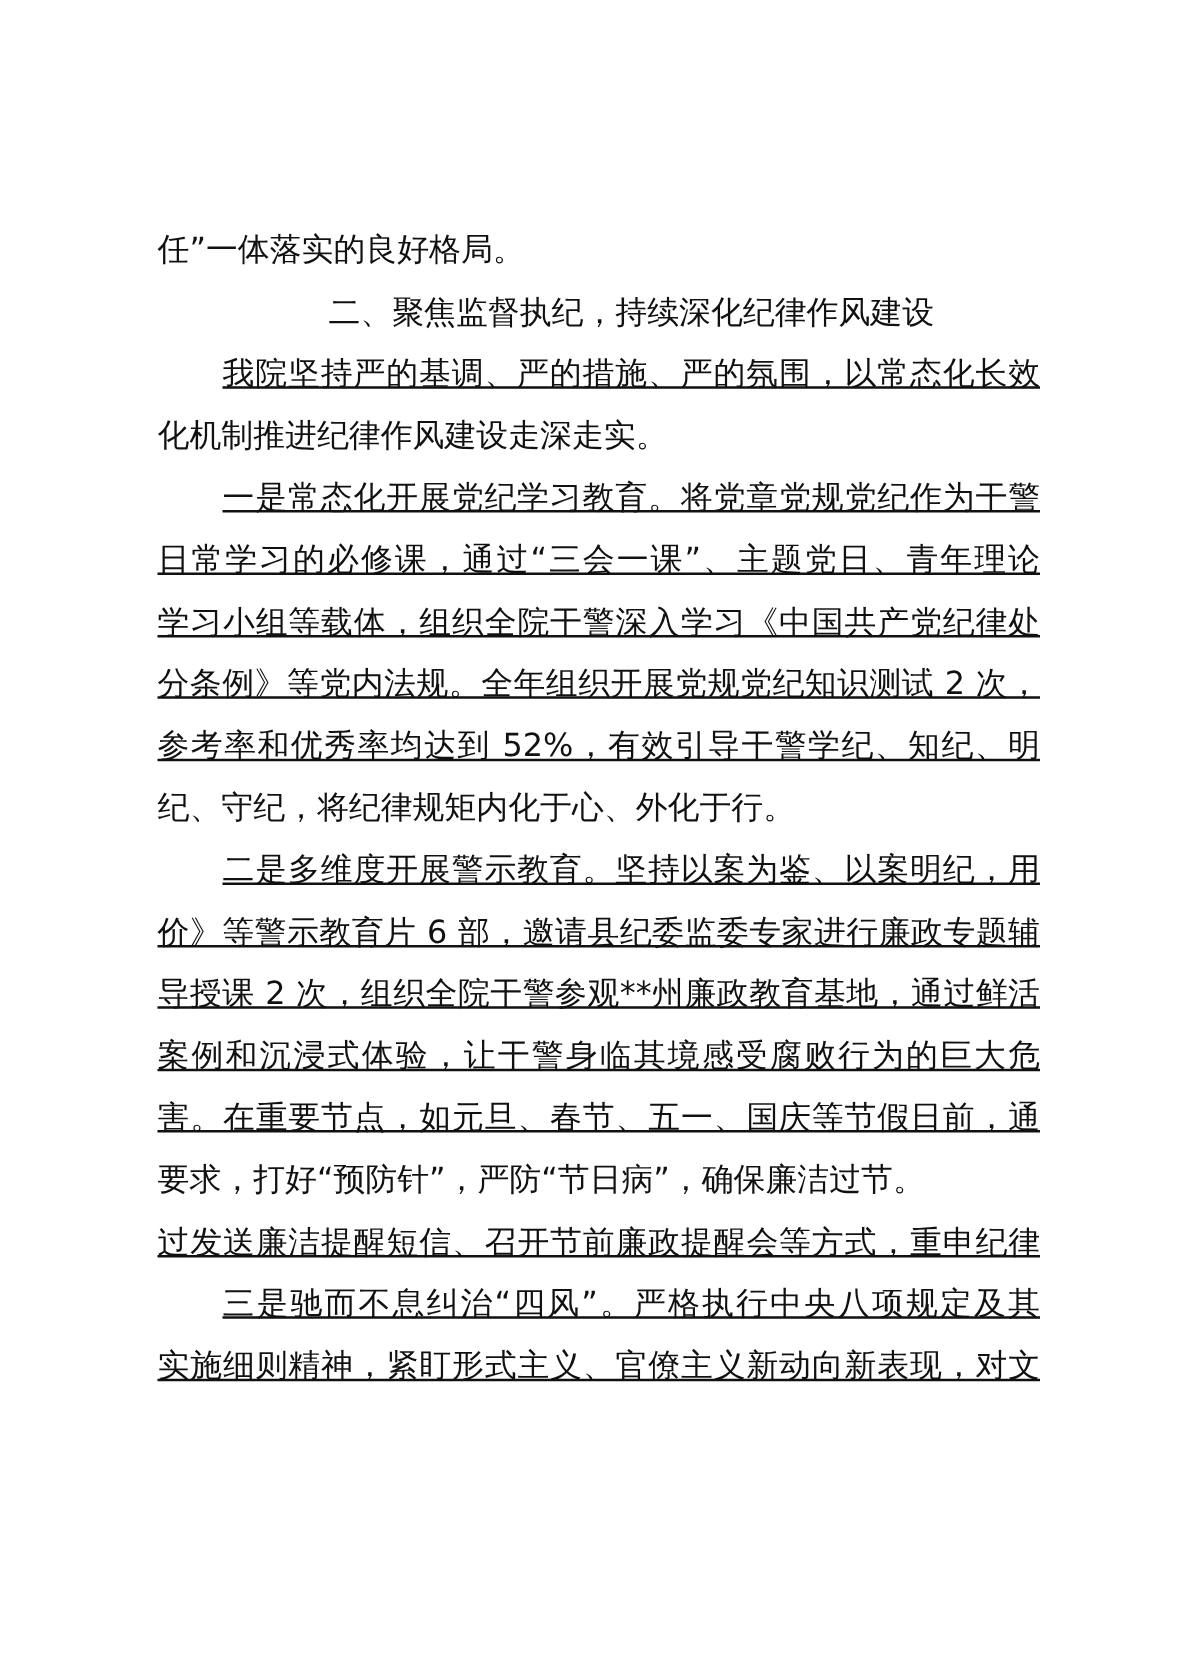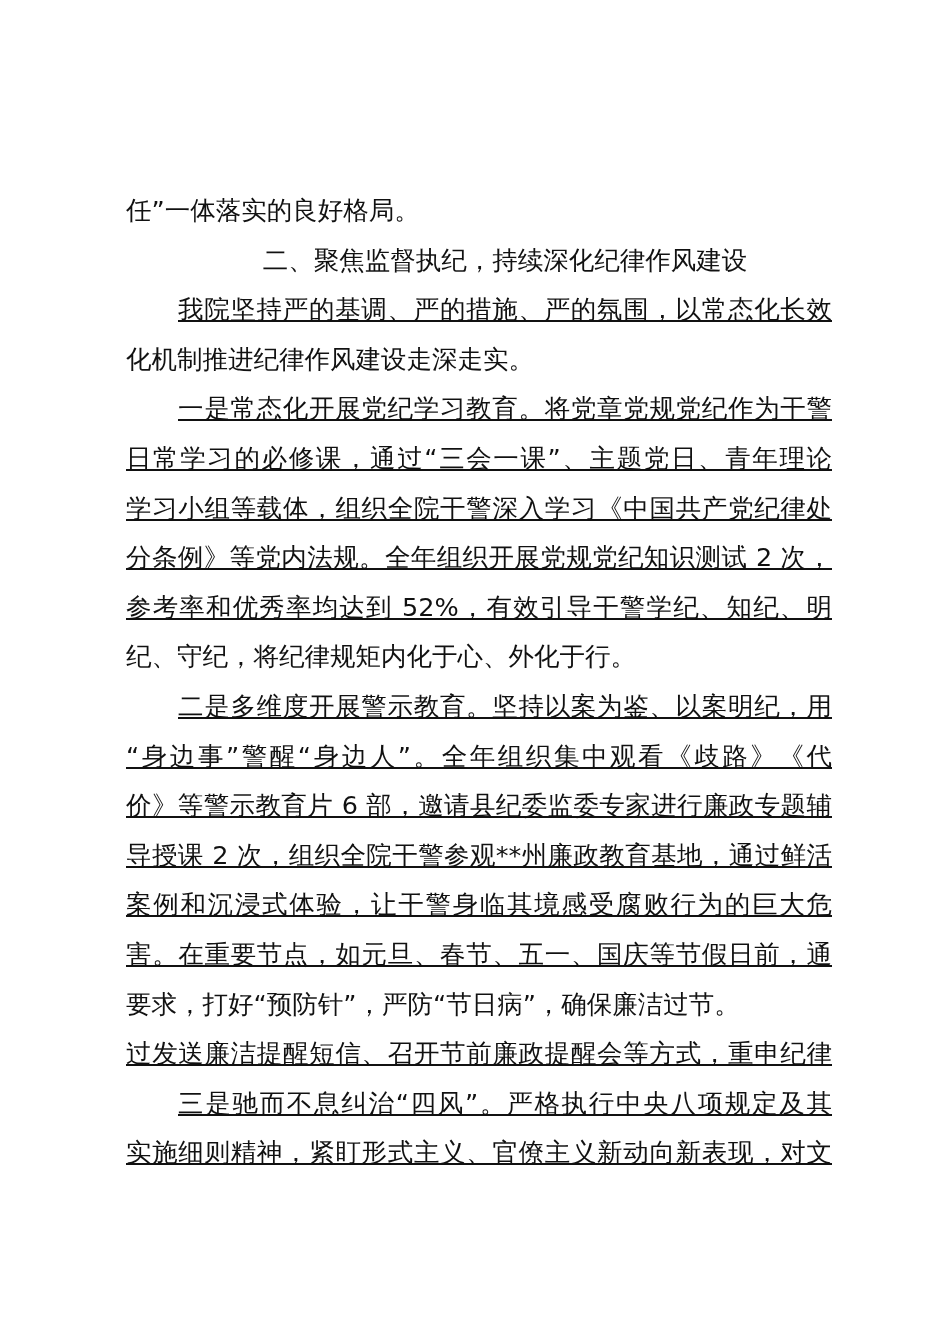--- a/index.html
+++ b/index.html
@@ -11,21 +11,21 @@
       width: 950px;
       height: 1344px;
       position: relative;
       overflow: hidden;
       font-family: "DejaVu Sans", "Liberation Sans", sans-serif;
       color: #111111;
     }
     .page {
       position: absolute;
       left: 126px;
-      top: 186px;
+      top: 176px;
       width: 706px;
     }
     .line {
       height: 49.6px;
       line-height: 49.6px;
       font-size: 25.5px;
       white-space: nowrap;
       letter-spacing: 0px;
     }
     .justify {
@@ -46,21 +46,20 @@
   <div class="line indent">二、聚焦监督执纪，持续深化纪律作风建设</div>
   <div class="line indent justify">我院坚持严的基调、严的措施、严的氛围，以常态化长效</div>
   <div class="line">化机制推进纪律作风建设走深走实。</div>
   <div class="line indent justify">一是常态化开展党纪学习教育。将党章党规党纪作为干警</div>
   <div class="line justify">日常学习的必修课，通过“三会一课”、主题党日、青年理论</div>
   <div class="line justify">学习小组等载体，组织全院干警深入学习《中国共产党纪律处</div>
   <div class="line justify">分条例》等党内法规。全年组织开展党规党纪知识测试 2 次，</div>
   <div class="line justify">参考率和优秀率均达到 52%，有效引导干警学纪、知纪、明</div>
   <div class="line">纪、守纪，将纪律规矩内化于心、外化于行。</div>
   <div class="line indent justify">二是多维度开展警示教育。坚持以案为鉴、以案明纪，用</div>
-  <div class="line justify">“身边事”警醒“身边人”。全年组织集中观看《歧路》《代</div>
   <div class="line justify">价》等警示教育片 6 部，邀请县纪委监委专家进行廉政专题辅</div>
   <div class="line justify">导授课 2 次，组织全院干警参观**州廉政教育基地，通过鲜活</div>
   <div class="line justify">案例和沉浸式体验，让干警身临其境感受腐败行为的巨大危</div>
   <div class="line justify">害。在重要节点，如元旦、春节、五一、国庆等节假日前，通</div>
   <div class="line">要求，打好“预防针”，严防“节日病”，确保廉洁过节。</div>
   <div class="line justify">过发送廉洁提醒短信、召开节前廉政提醒会等方式，重申纪律</div>
   <div class="line indent justify">三是驰而不息纠治“四风”。严格执行中央八项规定及其</div>
   <div class="line justify">实施细则精神，紧盯形式主义、官僚主义新动向新表现，对文</div>
 </div>
 

